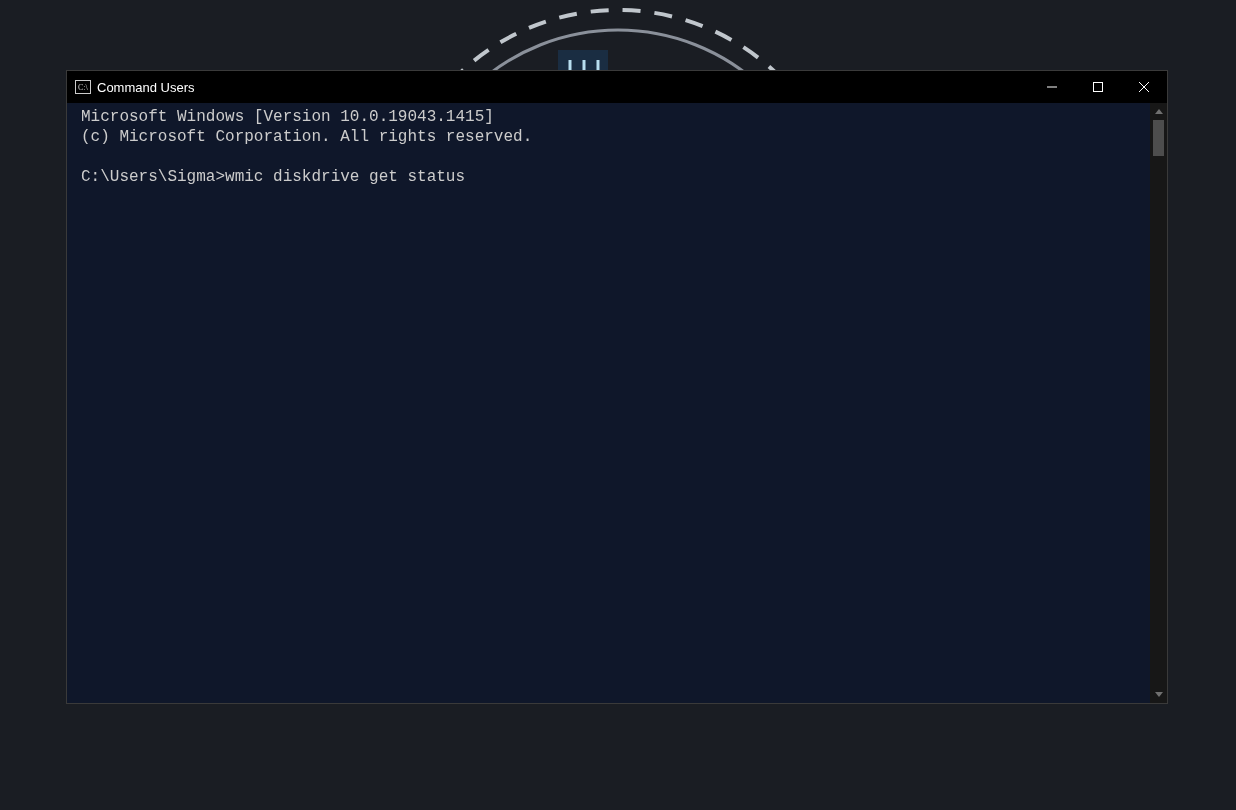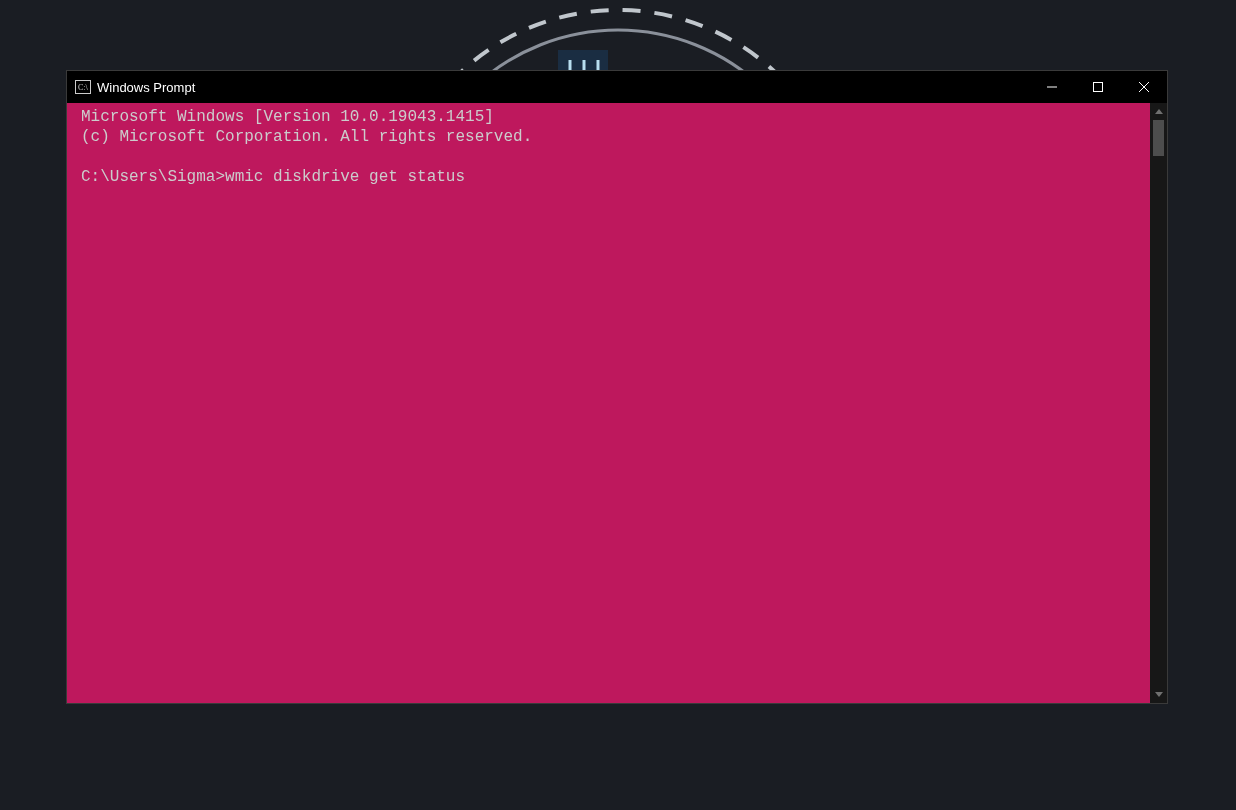--- a/index.html
+++ b/index.html
@@ -72,21 +72,21 @@
       width: 46px;
       height: 32px;
       display: flex;
       align-items: center;
       justify-content: center;
       cursor: pointer;
       color: #ffffff;
     }
     .terminal-body {
       flex: 1;
-      background: #be185d;
+      background: #0f172a;
       padding: 4px 14px;
       position: relative;
       overflow: hidden;
     }
     .terminal-content {
       color: #cccccc;
       font-family: Consolas, "Courier New", monospace;
       font-size: 16px;
       line-height: 20px;
       white-space: pre;
@@ -203,21 +203,21 @@
 </div>
 
 <div class="cmd-window">
   <div class="title-bar">
     <div class="title-icon">
       <svg width="16" height="14" viewBox="0 0 16 14">
         <rect x="0.5" y="0.5" width="15" height="13" fill="none" stroke="#cccccc" stroke-width="1"></rect>
         <text x="3" y="10" font-size="8" fill="#cccccc" font-family="Consolas">C:\</text>
       </svg>
     </div>
-    <div class="title-text">Windows Prompt</div>
+    <div class="title-text">Command Users</div>
     <div class="win-controls">
       <div class="win-btn">
         <svg width="10" height="10" viewBox="0 0 10 10">
             <line x1="0" y1="5" x2="10" y2="5" stroke="#ffffff" stroke-width="1"></line>
           </svg>
       </div>
       <div class="win-btn">
         <svg width="10" height="10" viewBox="0 0 10 10">
             <rect x="0.5" y="0.5" width="9" height="9" fill="none" stroke="#ffffff" stroke-width="1"></rect>
           </svg>

